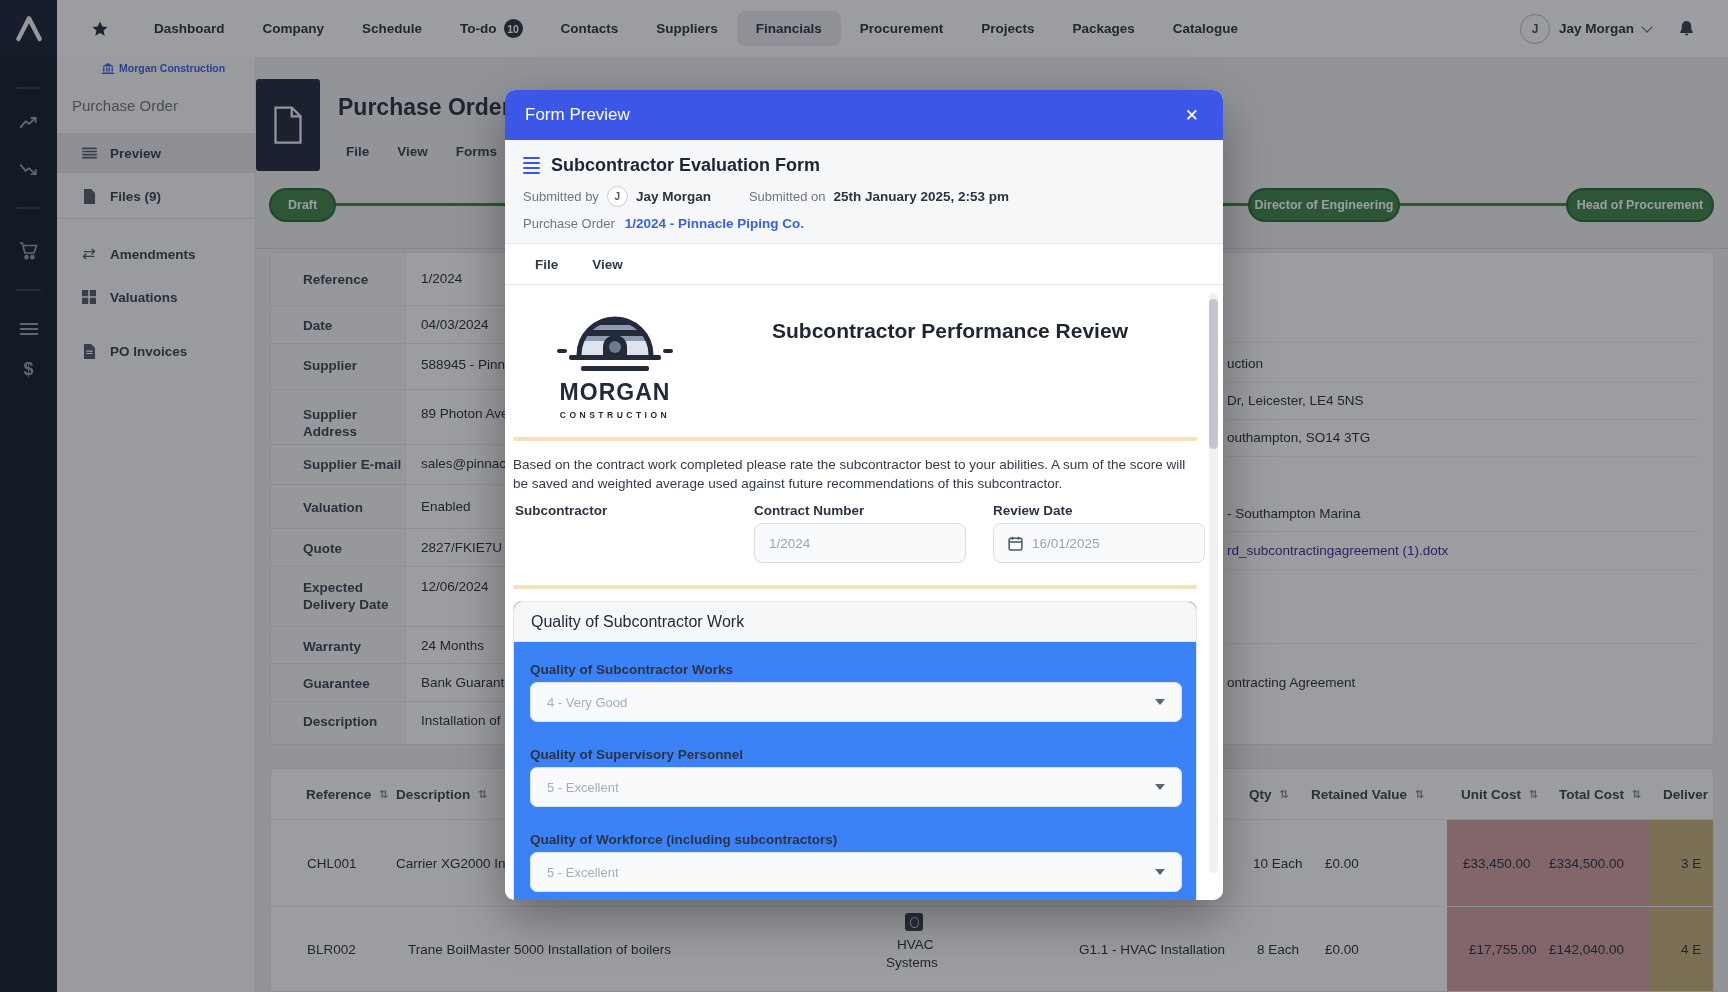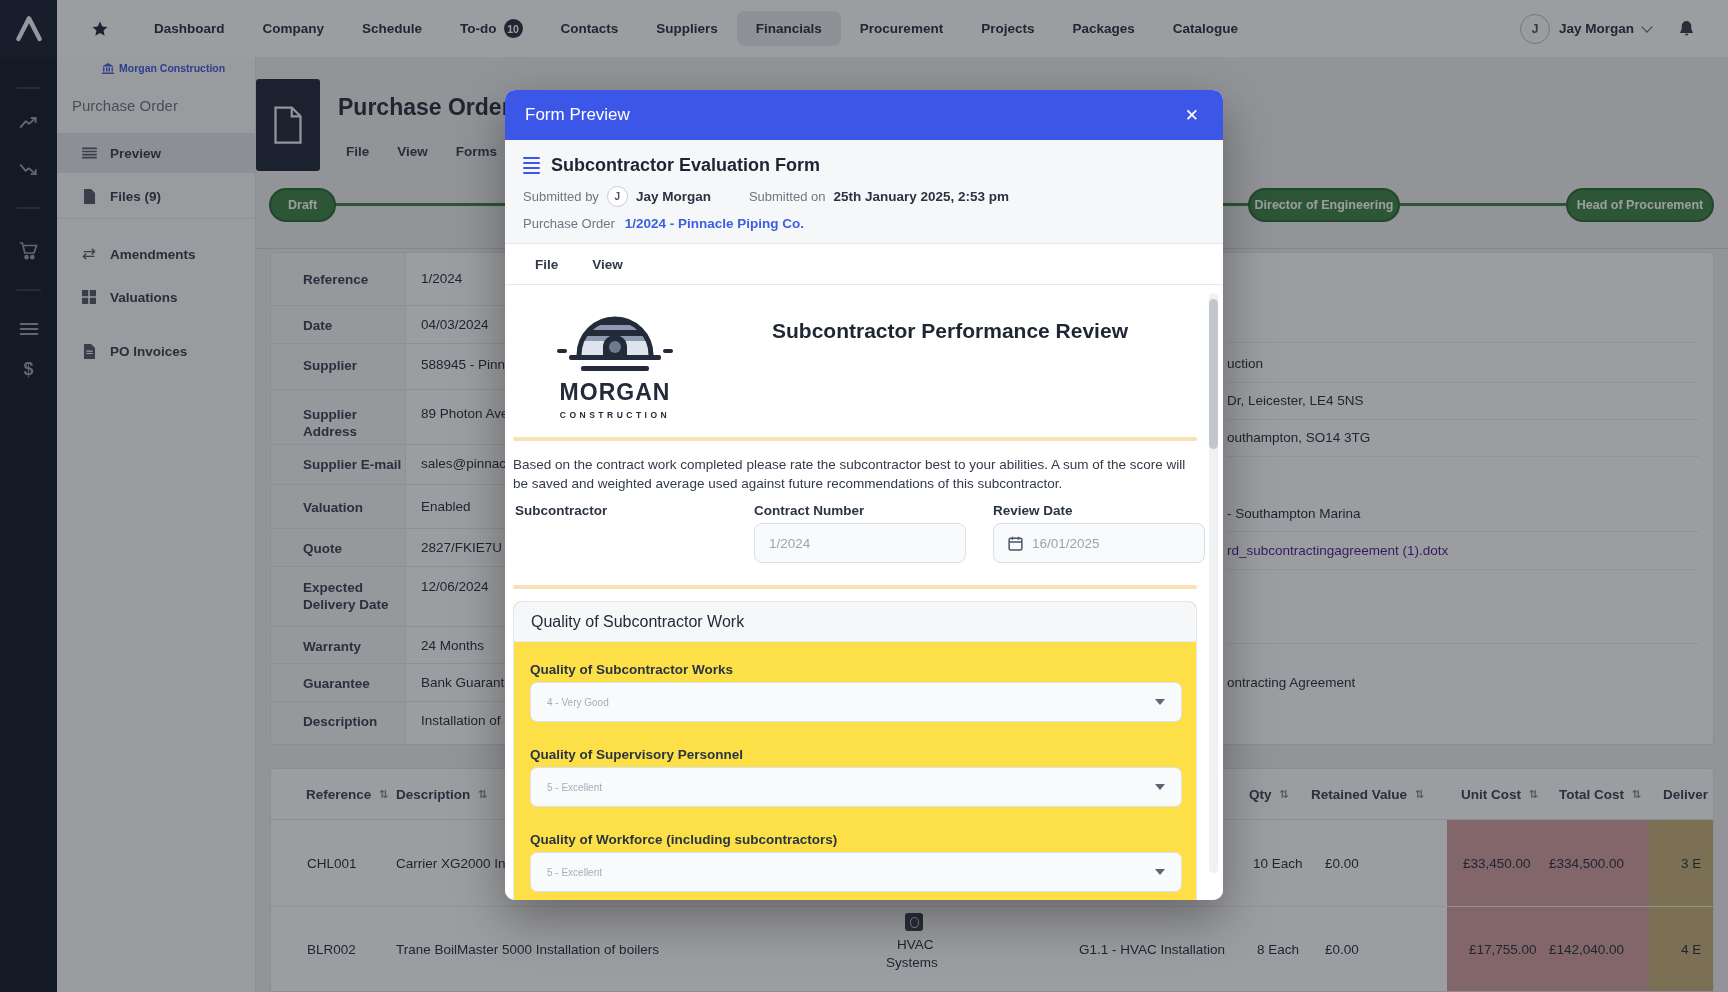--- a/index.html
+++ b/index.html
@@ -130,27 +130,27 @@
              font-weight:700; color:#2a3342; }
   .orange-div { position:absolute; left:8px; width:684px; height:4px; background:#f7e2b8; border-radius:2px; }
   .doc-intro { position:absolute; left:8px; top:170px; width:678px; font-size:13.5px; color:#323b4a;
                line-height:19px; }
   .f-lbl { position:absolute; top:218px; font-size:13.5px; font-weight:700; color:#2b3442; }
   .f-input { position:absolute; top:238px; width:212px; height:40px; background:#f8fafc;
              border:1px solid #d9dee4; border-radius:8px; display:flex; align-items:center; gap:9px;
              padding:0 14px; font-size:13.5px; color:#9ca4af; }
   .cal { color:#4a5568; display:flex; }
   .sec-card { position:absolute; left:8px; top:316px; width:684px; height:340px;
-              border:1px solid #e3e6ea; border-radius:8px; background:#fde047; }
+              border:1px solid #e3e6ea; border-radius:8px; background:#3b82f6; }
   .sec-head { height:40px; background:#f6f7f9; border-bottom:1px solid #e7e9ec; border-radius:8px 8px 0 0;
               display:flex; align-items:center; padding-left:17px; font-size:16px; color:#222b3a; }
   .q-lbl { position:absolute; left:16px; font-size:13.5px; font-weight:700; color:#2b3442; }
   .q-dd { position:absolute; left:16px; width:652px; height:40px; background:#f8fafc;
           border:1px solid #dde2e8; border-radius:7px; display:flex; align-items:center;
-          padding:0 16px; font-size:10px; color:#a6aeb9; }
+          padding:0 16px; font-size:13px; color:#a6aeb9; }
   .q-dd .tri { margin-left:auto; width:0; height:0; border-left:5px solid transparent;
                border-right:5px solid transparent; border-top:6px solid #5b6573; }
   svg { display:block; }
 </style>
 </head>
 <body>
 
 <div class="stage">
 
   <div class="nav">
@@ -406,21 +406,21 @@
     <div class="td" style="left:36px;  top:87px">CHL001</div>
     <div class="td" style="left:125px; top:87px">Carrier XG2000 In</div>
     <div class="td" style="left:982px; top:87px">10 Each</div>
     <div class="td" style="left:1054px;top:87px">£0.00</div>
     <div class="td" style="left:1192px;top:87px">£33,450.00</div>
     <div class="td" style="left:1278px;top:87px">£334,500.00</div>
     <div class="td" style="left:1410px;top:87px">3 E</div>
     <div class="t-row-line"></div>
 
     <div class="td" style="left:36px;  top:173px">BLR002</div>
-    <div class="td" style="left:125px; top:173px">Trane BoilMaster 5000 Installation of boilers</div>
+    <div class="td" style="left:137px; top:173px">Trane BoilMaster 5000 Installation of boilers</div>
     <div class="hvac-ic" style="left:634px; top:144px;">
         <span class="fan"></span>
       </div>
     <div class="td" style="left:626px; top:168px">HVAC</div>
     <div class="td" style="left:615px; top:186px">Systems</div>
     <div class="td" style="left:808px; top:173px">G1.1 - HVAC Installation</div>
     <div class="td" style="left:986px; top:173px">8 Each</div>
     <div class="td" style="left:1054px;top:173px">£0.00</div>
     <div class="td" style="left:1198px;top:173px">£17,755.00</div>
     <div class="td" style="left:1278px;top:173px">£142,040.00</div>

